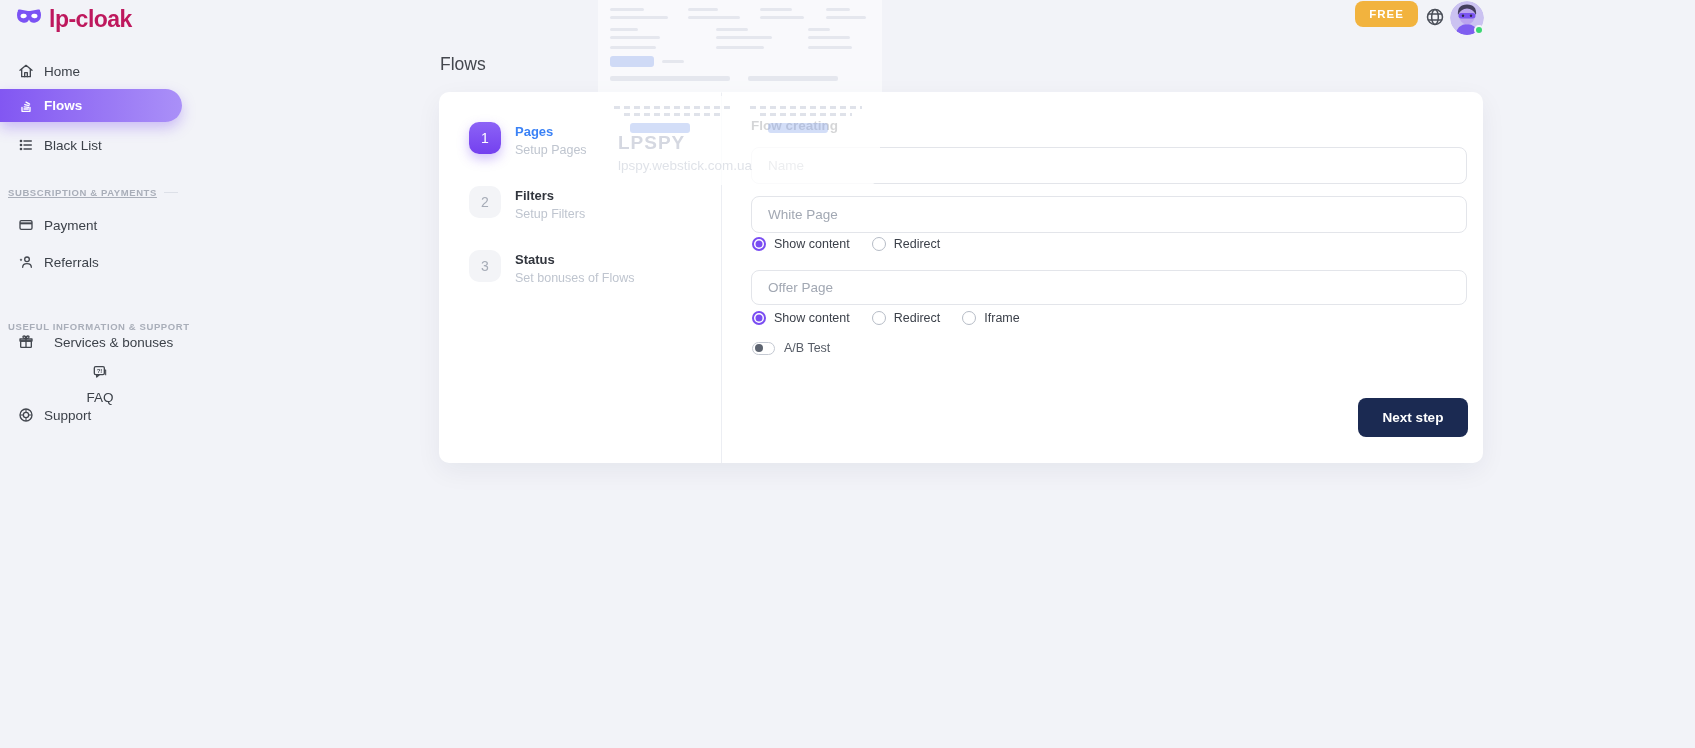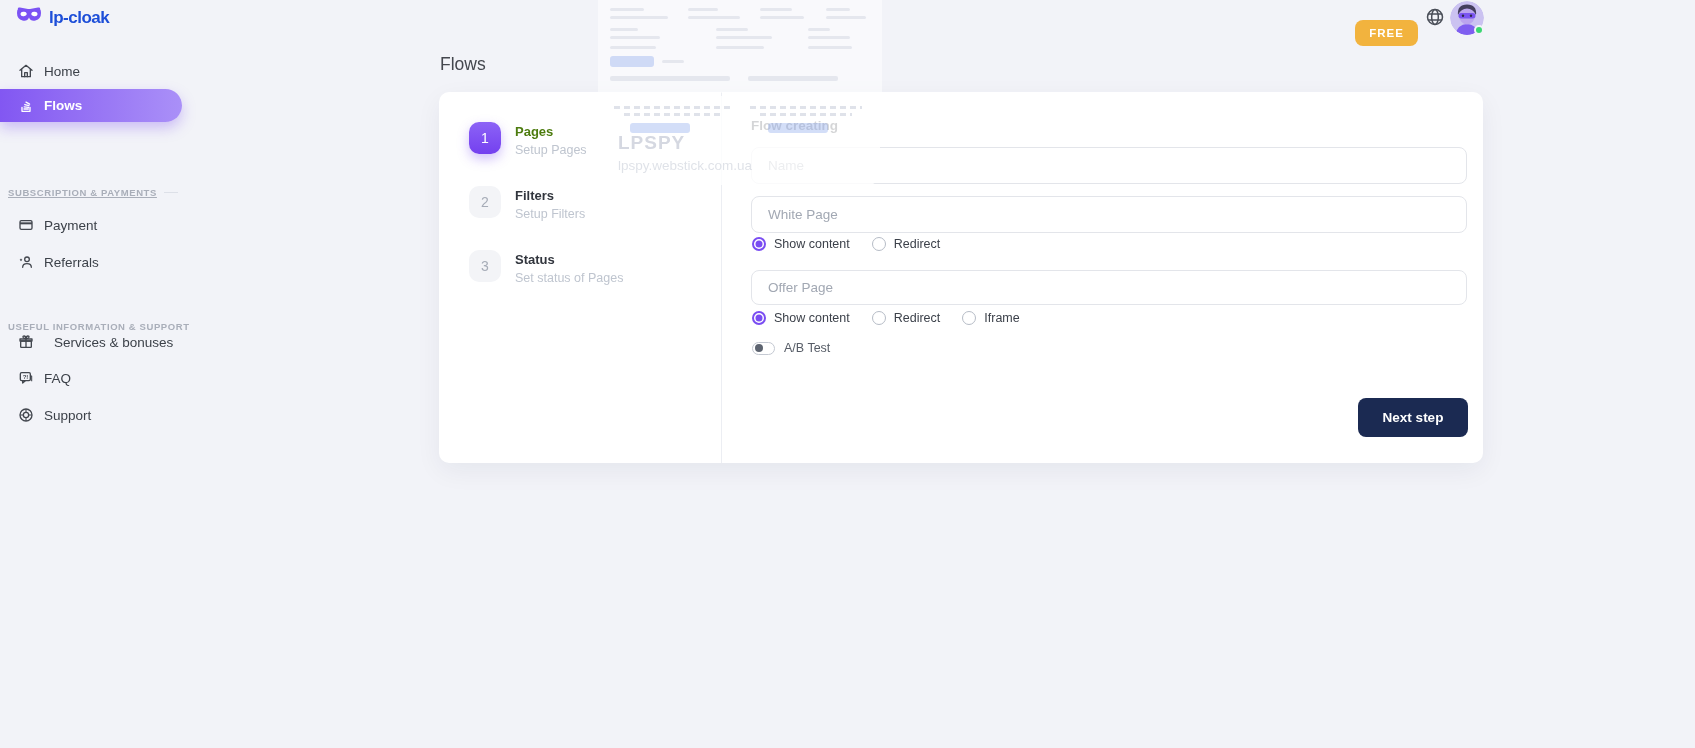--- a/index.html
+++ b/index.html
@@ -7,21 +7,21 @@
   body {
     position:relative;
     background:#f2f3f8;
     font-family:"Liberation Sans", sans-serif;
     color:#3a3f47;
     overflow:hidden;
   }
   
   .sidebar { position:absolute; left:0; top:0; width:182px; height:748px; }
   .logo { position:absolute; left:16px; top:6px; display:flex; align-items:center; gap:7px; }
-  .logo-text { font-size:17px; font-weight:bold; color:#1d4ed8; letter-spacing:-0.5px; }
+  .logo-text { font-size:23px; font-weight:bold; color:#be185d; letter-spacing:-0.5px; }
   .nav-item {
     position:absolute; left:0; width:182px; height:28px;
     display:flex; align-items:center; padding-left:18px; gap:10px;
     font-size:13.5px; color:#3c4149; cursor:pointer;
   }
   .nav-item .ic { width:16px; height:16px; display:flex; align-items:center; justify-content:center; }
   .nav-item.active {
     height:33px; border-radius:0 17px 17px 0;
     background:linear-gradient(90deg,#8257f2 0%, #9a79f5 60%, #aa90f8 100%);
     color:#ffffff; font-weight:bold;
@@ -29,21 +29,21 @@
   }
   .sec-label {
     position:absolute; left:8px; right:4px; height:12px;
     display:flex; align-items:center;
     font-size:9.5px; font-weight:bold; letter-spacing:.6px; color:#a9aeb9;
     white-space:nowrap;
   }
   .sec-label .sec-line { flex:1; height:1px; background:#dde0e8; margin-left:7px; min-width:0; }
   
   .free-badge {
-    position:absolute; left:1355px; top:20px; width:63px; height:26px;
+    position:absolute; left:1355px; top:1px; width:63px; height:26px;
     background:#f2b33e; border-radius:8px; color:#fff;
     font-size:11.5px; font-weight:bold; letter-spacing:1px;
     display:flex; align-items:center; justify-content:center; cursor:pointer;
   }
   .globe-btn { position:absolute; left:1425px; top:7px; width:20px; height:20px; cursor:pointer; }
   .avatar-wrap { position:absolute; left:1450px; top:1px; width:34px; height:34px; cursor:pointer; }
   .avatar-wrap svg { display:block; border-radius:50%; }
   .status-dot {
     position:absolute; left:24px; top:24px; width:10px; height:10px;
     background:#3bd671; border:2px solid #f2f3f8; border-radius:50%;
@@ -61,21 +61,21 @@
   .step-badge {
     width:32px; height:32px; border-radius:10px; flex:0 0 auto;
     display:flex; align-items:center; justify-content:center;
     font-size:14px; color:#a6acb7; background:#f3f4f7;
   }
   .step.active .step-badge {
     background:linear-gradient(180deg,#8c63f6,#7440ef); color:#fff;
     box-shadow:0 5px 12px rgba(124,77,242,.35);
   }
   .step-title { font-size:13px; font-weight:bold; color:#31353d; padding-top:2px; }
-  .step.active .step-title { color:#4d7c0f; }
+  .step.active .step-title { color:#3b82f6; }
   .step-sub { font-size:12.5px; color:#bfc5cf; margin-top:4px; }
   
   .form-title { position:absolute; left:312px; top:26px; font-size:13.5px; font-weight:bold; color:#2c3037; }
   .fld {
     position:absolute; left:312px; width:716px; height:37px;
     border:1px solid #e3e5ea; border-radius:8px; background:#fff;
     font-family:"Liberation Sans", sans-serif;
     font-size:13.5px; color:#3a3f47; padding:0 16px; outline:none;
   }
   .fld::placeholder { color:#a2a8b3; }
@@ -140,20 +140,33 @@
         <path d="M6 14 V20 H18 V14" stroke-linejoin="round"></path>
         <path d="M9 16.5 L15.5 16.5"></path>
         <path d="M9.3 13.2 L15.8 14"></path>
         <path d="M10.2 9.8 L16.4 11.6"></path>
         <path d="M12 6.2 L17.4 9.2"></path>
       </svg>
     </span>
     <span>Flows</span>
   </div>
 
+  <div class="nav-item" style="top:131px;">
+    <span class="ic">
+      <svg width="16" height="16" viewBox="0 0 24 24" fill="none" stroke="#43474f" stroke-width="2" stroke-linecap="round">
+        <circle cx="4.5" cy="6" r="1" fill="#43474f"></circle>
+          <circle cx="4.5" cy="12" r="1" fill="#43474f"></circle>
+          <circle cx="4.5" cy="18" r="1" fill="#43474f"></circle>
+        <path d="M9 6 H20"></path>
+          <path d="M9 12 H20"></path>
+          <path d="M9 18 H20"></path>
+      </svg>
+    </span>
+    <span>Black List</span>
+  </div>
 
   <div class="sec-label" style="top:186px;text-decoration:underline;">
     <span>SUBSCRIPTION &amp; PAYMENTS</span>
     <span class="sec-line"></span>
   </div>
 
   <div class="nav-item" style="top:211px;text-align:center;">
     <span class="ic">
       <svg width="16" height="16" viewBox="0 0 24 24" fill="none" stroke="#43474f" stroke-width="2">
         <rect x="3" y="5.5" width="18" height="13" rx="2"></rect>
@@ -184,21 +197,21 @@
       <svg width="16" height="16" viewBox="0 0 24 24" fill="none" stroke="#43474f" stroke-width="2" stroke-linejoin="round">
         <rect x="4" y="10.5" width="16" height="9.5" rx="1"></rect>
         <path d="M3 7.5 H21 V10.5 H3 Z"></path>
         <path d="M12 7.5 V20"></path>
         <path d="M12 7 Q8 7 7.5 4.8 Q7.2 3 9.2 3 Q11.5 3 12 7 Q12.5 3 14.8 3 Q16.8 3 16.5 4.8 Q16 7 12 7 Z"></path>
       </svg>
     </span>
     <span>Services &amp; bonuses</span>
   </div>
 
-  <div class="nav-item" style="top:364px;">
+  <div class="nav-item" style="top:364px;flex-direction:column;">
     <span class="ic">
       <svg width="16" height="16" viewBox="0 0 24 24" fill="none" stroke="#43474f" stroke-width="2" stroke-linejoin="round">
         <rect x="3.5" y="4" width="15" height="12" rx="2"></rect>
         <path d="M7 16 V19.5 L11 16"></path>
         <path d="M18.5 9 H20.5 V17" stroke-width="1.6"></path>
         <text x="7" y="13.4" font-size="9" font-family="Liberation Sans, sans-serif" fill="#43474f" stroke="none" font-weight="bold">?!</text>
       </svg>
     </span>
     <span>FAQ</span>
   </div>
@@ -261,21 +274,21 @@
     <div class="step-badge">2</div>
     <div>
       <div class="step-title">Filters</div>
       <div class="step-sub">Setup Filters</div>
     </div>
   </div>
   <div class="step" style="top:158px;">
     <div class="step-badge">3</div>
     <div>
       <div class="step-title">Status</div>
-      <div class="step-sub">Set status of Pages</div>
+      <div class="step-sub">Set bonuses of Flows</div>
     </div>
   </div>
 
   <div class="form-title">Flow creating</div>
 
   <input class="fld" style="top: 55px;" type="text" placeholder="Name">
 
   <input class="fld" style="top: 104px;" type="text" placeholder="White Page">
 
   <div class="radio-row" style="top:145px;">

